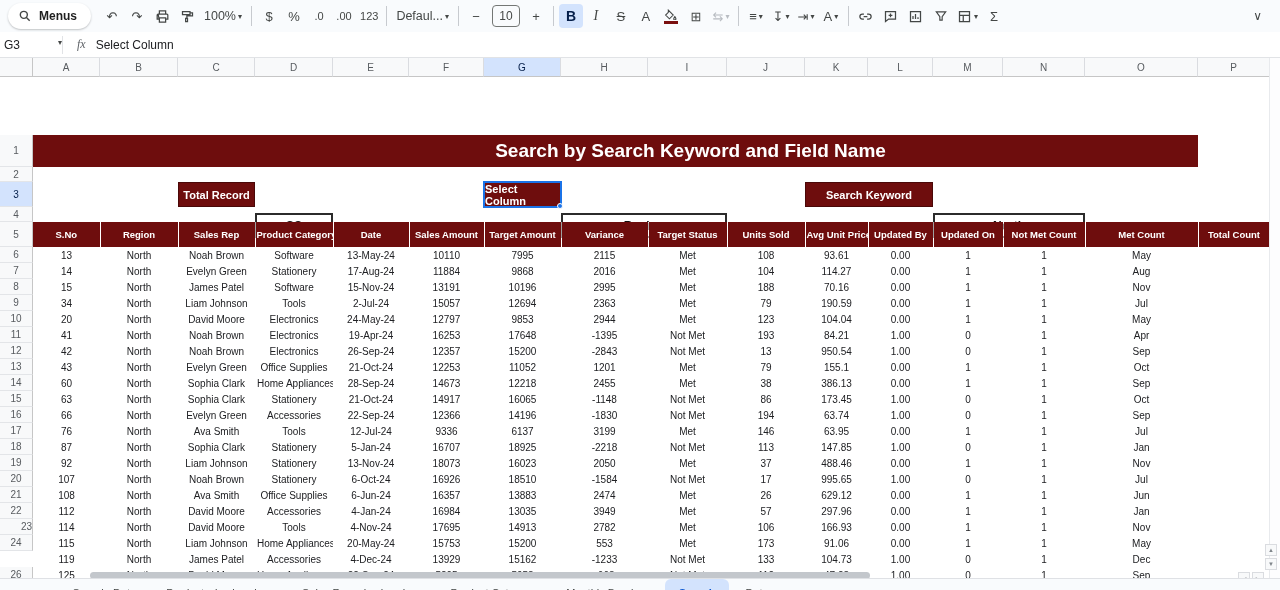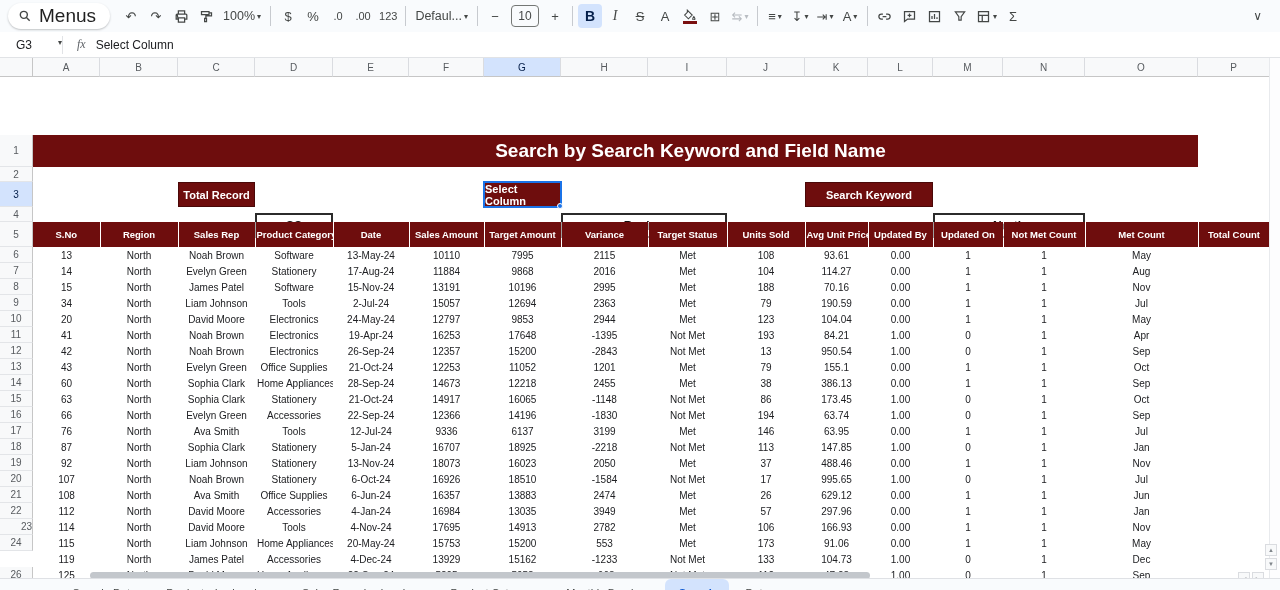--- a/index.html
+++ b/index.html
@@ -5,21 +5,21 @@
   * { margin:0; padding:0; box-sizing:border-box; }
   html,body { width:1280px; height:590px; overflow:hidden; background:#fff;
               font-family:"Liberation Sans", sans-serif; }
   #app { position:relative; width:1280px; height:590px; }
 
   
   .toolbar { position:absolute; top:0; left:0; right:0; height:32px; background:#f9fbfd;
              display:flex; align-items:center; padding:0 8px; gap:1px; color:#444746; }
   .menus-pill { display:flex; align-items:center; gap:7px; height:26px; padding:0 14px 0 10px;
                 background:#fff; border-radius:14px; box-shadow:0 1px 2px rgba(60,64,67,.3);
-                font-size:19px; color:#1f1f1f; margin-right:8px; }
+                font-size:12px; color:#1f1f1f; margin-right:8px;font-weight:bold; }
   .tb-btn { min-width:24px; height:24px; display:flex; align-items:center; justify-content:center;
             border-radius:4px; font-size:13px; color:#444746; padding:0 3px; cursor:default; }
   .tb-btn.small { font-size:11px; }
   .tb-btn.active { background:#d3e3fd; color:#041e49; }
   .tb-btn.disabled { color:#b8bcc2; }
   .tb-sep { width:1px; height:20px; background:#c7cacf; margin:0 4px; flex:none; }
   .caret { font-size:8px; color:#444746; margin-left:2px; }
   .zoom-box, .font-box { display:flex; align-items:center; font-size:12.5px; padding:0 4px; }
   .size-box { width:28px; height:22px; border:1px solid #747775; border-radius:4px;
               display:flex; align-items:center; justify-content:center; font-size:12px; margin:0 3px; }
@@ -27,21 +27,21 @@
   .italic-glyph { font-style:italic; font-family:"Liberation Serif", serif; font-size:14px; }
   .strike-glyph { text-decoration:line-through; font-size:13px; }
   .fill-wrap { display:flex; flex-direction:column; align-items:center; line-height:1; }
   .fill-bar { width:14px; height:3px; background:#7a0f0f; margin-top:1px; }
   .toolbar-collapse { margin-left:auto; font-size:12px; color:#444746; padding-right:10px; }
   svg.ic { display:block; }
 
   
   .formula-bar { position:absolute; top:32px; left:0; right:0; height:26px; background:#fff;
                  border-bottom:1px solid #e1e3e6; display:flex; align-items:center; font-size:12px; color:#202124; }
-  .name-box { width:62px; padding-left:16px; display:flex; justify-content:space-between;gap:16px; }
+  .name-box { width:62px; padding-left:4px; display:flex; justify-content:space-between;gap:16px; }
   .fx { font-style:italic; font-family:"Liberation Serif", serif; color:#5f6368; margin:0 10px 0 14px; font-size:12px; }
   .fb-sep { width:1px; height:18px; background:#e1e3e6; }
 
   
   .sheet { position:absolute; top:58px; left:0; right:0; bottom:0; background:#fff; overflow:hidden; }
   .corner { position:absolute; left:0; top:0; width:33px; height:19px; background:#f8f9fa;
             border-right:1px solid #c6c6c6; border-bottom:1px solid #c6c6c6; }
   .colhdr { position:absolute; top:0; height:19px; background:#f8f9fa; border-right:1px solid #dadce0;
             border-bottom:1px solid #c6c6c6; display:flex; align-items:center; justify-content:center;
             font-size:10px; color:#575b5f; }

